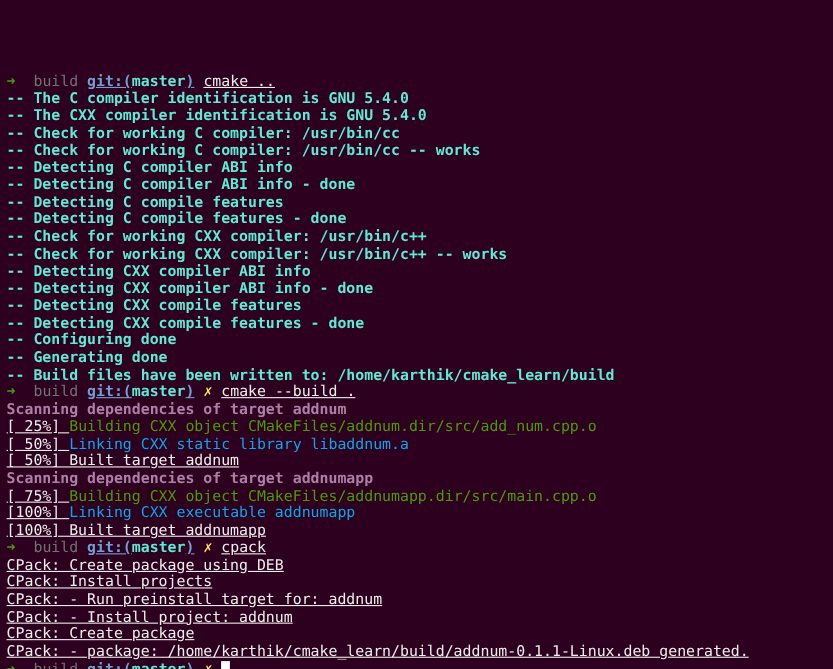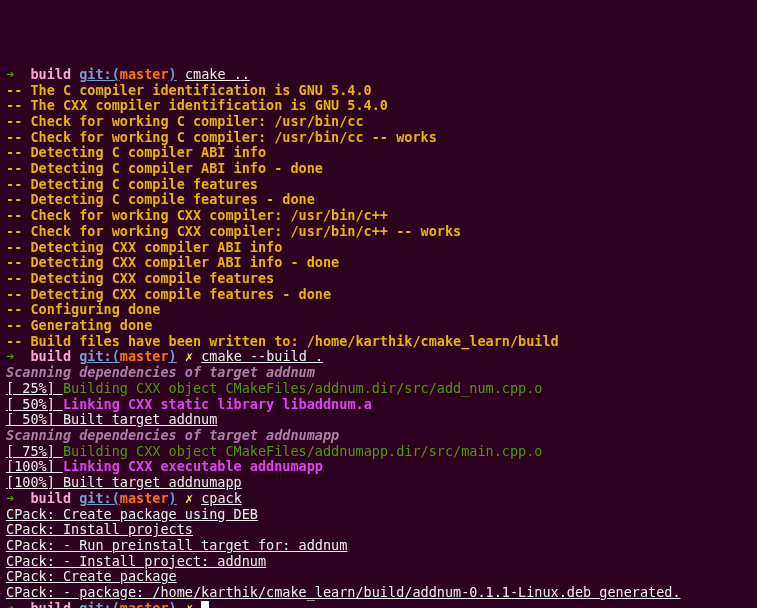--- a/index.html
+++ b/index.html
@@ -8,28 +8,28 @@
     background: #2c001e;
     font-family: "DejaVu Sans Mono", "Liberation Mono", Menlo, Consolas, monospace;
     font-size: 13.5px;
     line-height: 15.7px;
     color: #ffffff;
     white-space: pre;
     overflow: hidden;
   }
   .line { white-space: pre; }
   .arrow  { color: #4e9a06; font-weight: bold; }
-  .cyan   { color: #f9a8d4; font-weight: bold; }
+  .cyan   { color: #737373; font-weight: normal; }
   .blue   { color: #729fcf; font-weight: bold; text-decoration: underline; }
-  .red    { color: #f97316; font-weight: bold; margin-top: 15px; }
+  .red    { color: #5eead4; font-weight: bold; margin-top: 15px; }
   .yellow { color: #fce94f; font-weight: bold; }
   .white  { color: #eeeeec; text-decoration: underline; }
-  .boldw  { color: #eab308; font-weight: bold; }
-  .bmagenta { color: #ad7fa8; font-weight: bold; font-style: italic; }
-  .greenb { color: #d946ef; font-weight: bold; }
+  .boldw  { color: #5eead4; font-weight: bold; }
+  .bmagenta { color: #ad7fa8; font-weight: bold; }
+  .greenb { color: #0ea5e9; font-weight: normal; }
   .green  { color: #4e9a06; text-align: center; }
   .cursor {
     display: inline-block;
     width: 8px;
     height: 14px;
     background: #ffffff;
     vertical-align: -2px;
   }
 </style>
 </head>

